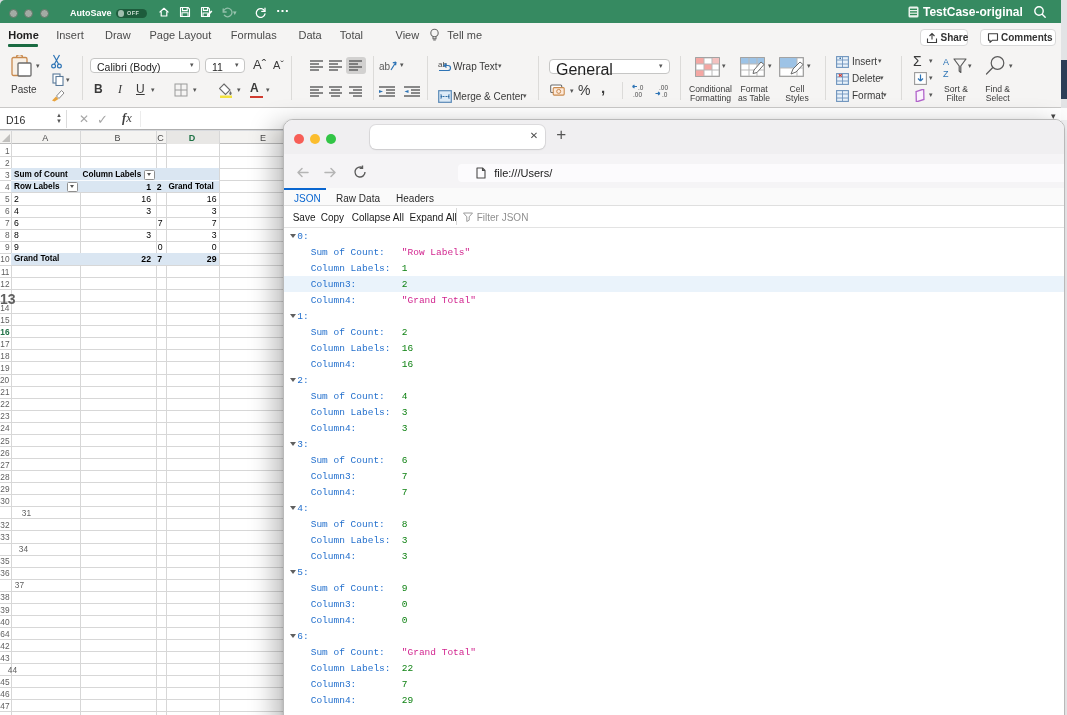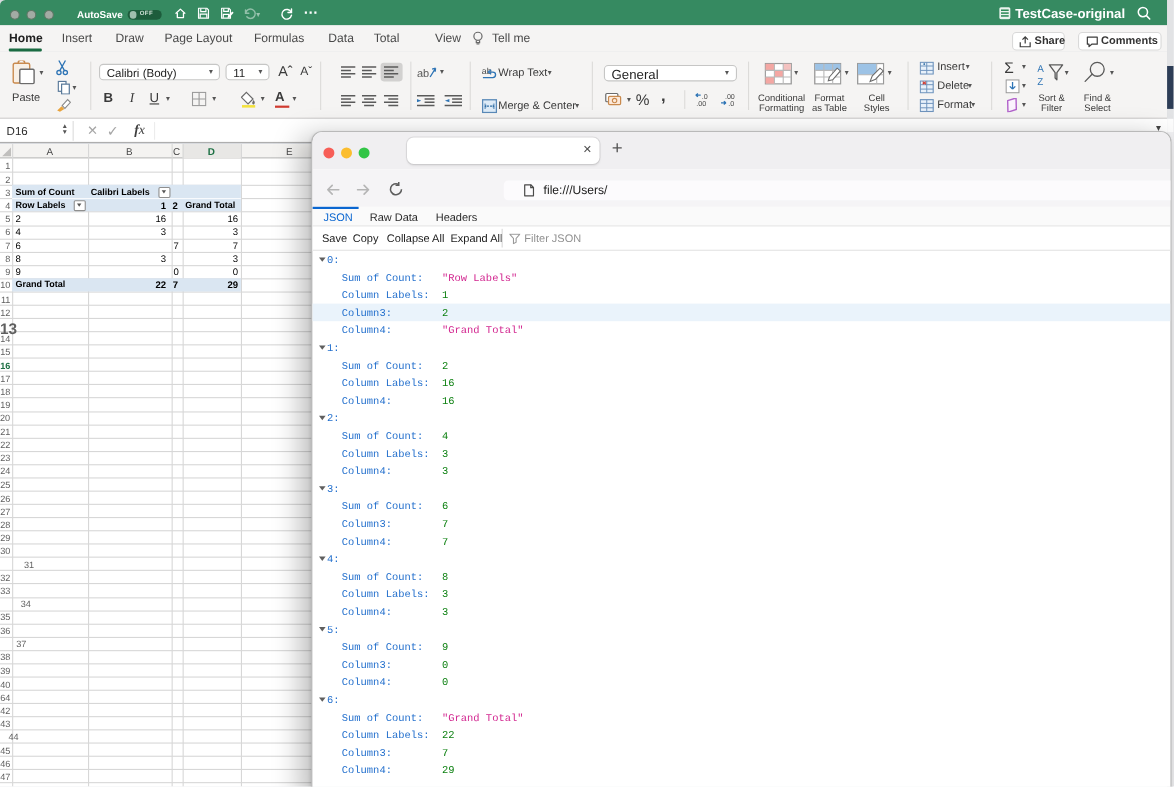--- a/index.html
+++ b/index.html
@@ -199,21 +199,21 @@
 <div class="ab chev" style="left:498px;top:62px">▾</div>
 <svg class="ab" style="left:438px;top:90px" width="14" height="13" viewBox="0 0 14 13">
 <rect x="0.7" y="0.7" width="12.6" height="11.6" fill="#ddebf7" stroke="#5a8ab8" stroke-width="1.2"></rect>
 <path d="M3 4 L3 9 M11 4 L11 9" stroke="#5a8ab8" stroke-width="1"></path>
 <path d="M4.5 6.5 L6.5 6.5 M9.5 6.5 L7.5 6.5" stroke="#2e6da4" stroke-width="1.2"></path>
 <path d="M4 5 L2.5 6.5 L4 8 Z M10 5 L11.5 6.5 L10 8 Z" fill="#2e6da4"></path>
   </svg>
 <div class="ab" style="left:453px;top:91px;font-size:10px;color:#3a3a3a">Merge &amp; Center</div>
 <div class="ab chev" style="left:523px;top:92px">▾</div>
 <div class="ab" style="left:548.5px;top:58.5px;width:121px;height:15.5px;background:#fff;border:1px solid #c6c6c5;border-radius:4px;box-sizing:border-box"></div>
-<div class="ab" style="left:556px;top:61px;font-size:12px;color:#1f1f1f">General</div>
+<div class="ab" style="left:556px;top:61px;font-size:16px;color:#1f1f1f">General</div>
 <div class="ab chev" style="left:659px;top:61.5px">▾</div>
 <svg class="ab" style="left:550px;top:83px" width="17" height="15" viewBox="0 0 17 15">
 <rect x="0.7" y="2" width="11" height="7.5" rx="1" fill="#fff" stroke="#6b6b6b" stroke-width="1.1"></rect>
 <rect x="3.2" y="4.6" width="11" height="7.5" rx="1" fill="#fde9d9" stroke="#c98a4e" stroke-width="1.1"></rect>
 <circle cx="8.7" cy="8.4" r="2" fill="none" stroke="#c98a4e" stroke-width="1"></circle>
   </svg>
 <div class="ab chev" style="left:570px;top:87px">▾</div>
 <div class="ab" style="left:578px;top:82px;font-size:14px;color:#3a3a3a">%</div>
 <div class="ab" style="left:601px;top:79px;font-size:15px;font-weight:bold;color:#3a3a3a">,</div>
 <div class="ab" style="left:622px;top:82px;width:1px;height:17px;background:#dcdbd9"></div>
@@ -447,21 +447,21 @@
 <div class="ab" style="left:0;top:640.71px;width:9.5px;text-align:right;font-size:8.3px;font-weight:normal;color:#5f5f5f">42</div>
 <div class="ab" style="left:0;top:652.77px;width:9.5px;text-align:right;font-size:8.3px;font-weight:normal;color:#5f5f5f">43</div>
 <div class="ab" style="left:0;top:664.84px;width:17px;text-align:right;font-size:8.3px;font-weight:normal;color:#5f5f5f">44</div>
 <div class="ab" style="left:0;top:676.92px;width:9.5px;text-align:right;font-size:8.3px;font-weight:normal;color:#5f5f5f">45</div>
 <div class="ab" style="left:0;top:688.99px;width:9.5px;text-align:right;font-size:8.3px;font-weight:normal;color:#5f5f5f">46</div>
 <div class="ab" style="left:0;top:701.05px;width:9.5px;text-align:right;font-size:8.3px;font-weight:normal;color:#5f5f5f">47</div>
 <div class="ab" style="left:11px;top:168.34px;width:207.7px;height:24.14px;background:#dae6f2"></div>
 <div class="ab" style="left:11px;top:180.41px;width:207.7px;height:1px;background:rgba(255,255,255,.8)"></div>
 <div class="ab" style="left:11px;top:252.83px;width:207.7px;height:12.07px;background:#dae6f2"></div>
 <div class="ab" style="left:14px;top:169.68px;font-size:8.2px;font-weight:bold;color:#000;white-space:nowrap">Sum of Count</div>
-<div class="ab" style="left:82.5px;top:169.68px;font-size:8.2px;font-weight:bold;color:#000;white-space:nowrap">Calibri Labels</div>
+<div class="ab" style="left:82.5px;top:169.68px;font-size:8.2px;font-weight:bold;color:#000;white-space:nowrap">Column Labels</div>
 <div class="ab" style="left:14px;top:181.75px;font-size:8.2px;font-weight:bold;color:#000;white-space:nowrap">Row Labels</div>
 <div class="ab" style="left:91px;top:181.75px;width:60px;text-align:right;font-size:8.7px;font-weight:bold;color:#000">1</div>
 <div class="ab" style="left:101.69999999999999px;top:181.75px;width:60px;text-align:right;font-size:8.7px;font-weight:bold;color:#000">2</div>
 <div class="ab" style="left:168.5px;top:181.75px;font-size:8.2px;font-weight:bold;color:#000;white-space:nowrap">Grand Total</div>
 <div class="ab" style="left:14px;top:193.81px;font-size:8.7px;font-weight:normal;color:#000;white-space:nowrap">2</div>
 <div class="ab" style="left:91px;top:193.81px;width:60px;text-align:right;font-size:8.7px;font-weight:normal;color:#000">16</div>
 <div class="ab" style="left:156.5px;top:193.81px;width:60px;text-align:right;font-size:8.7px;font-weight:normal;color:#000">16</div>
 <div class="ab" style="left:14px;top:205.88px;font-size:8.7px;font-weight:normal;color:#000;white-space:nowrap">4</div>
 <div class="ab" style="left:91px;top:205.88px;width:60px;text-align:right;font-size:8.7px;font-weight:normal;color:#000">3</div>
 <div class="ab" style="left:156.5px;top:205.88px;width:60px;text-align:right;font-size:8.7px;font-weight:normal;color:#000">3</div>

